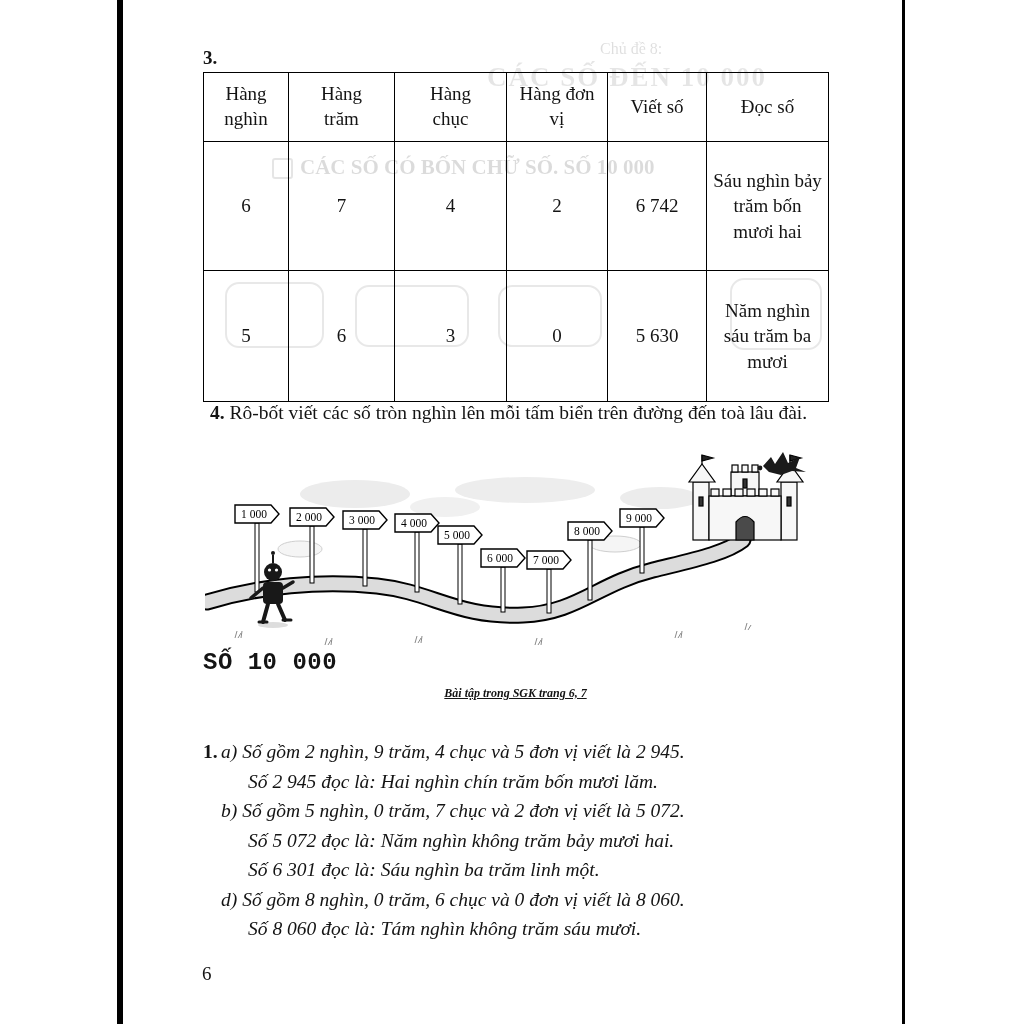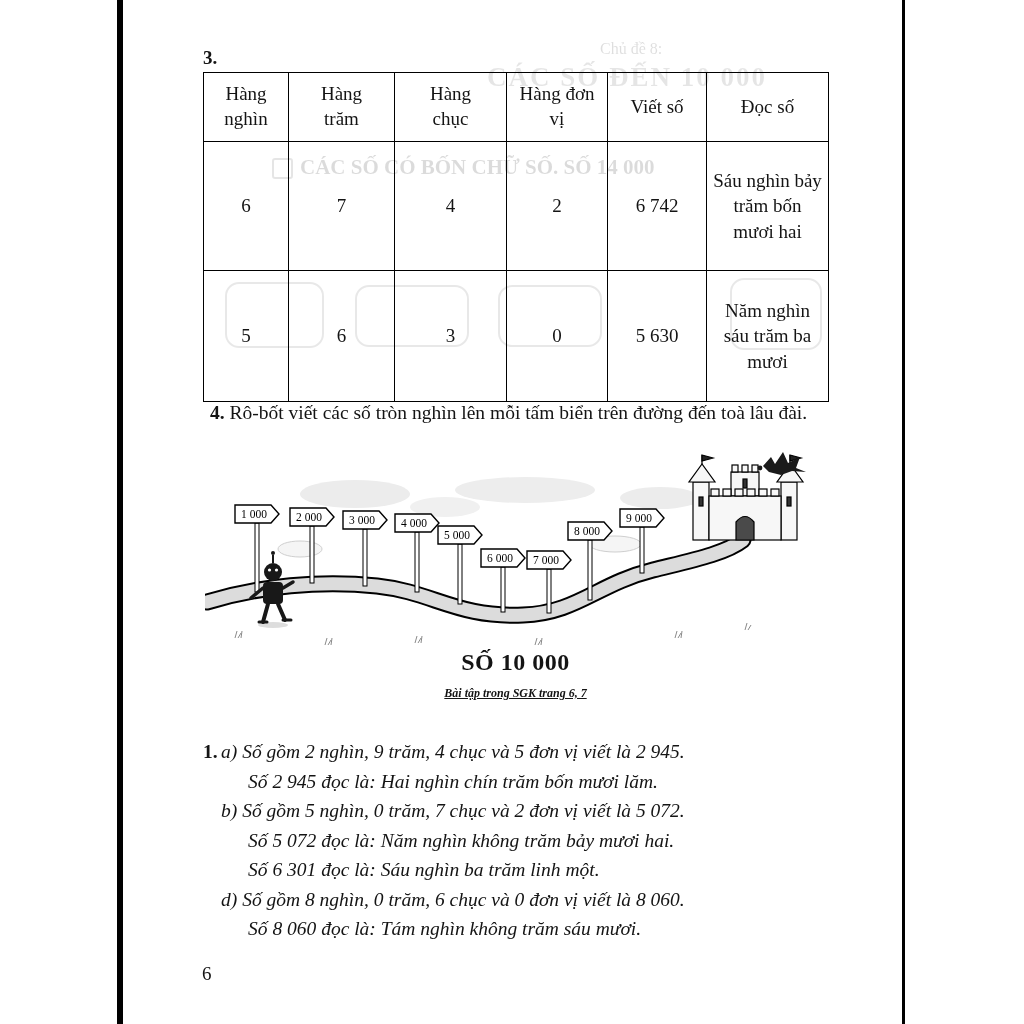--- a/index.html
+++ b/index.html
@@ -36,22 +36,22 @@
   .ntable td.num{white-space:nowrap;}
   .ntable td.read{line-height:1.35;padding:4px 4px;}
 
   
   .ex4{position:absolute;left:210px;top:399px;width:640px;box-sizing:border-box;
        padding-left:29px;text-indent:-29px;font-size:19.5px;line-height:1.45;}
 
   .illus{position:absolute;left:205px;top:452px;}
   .sign-text{font-size:11.5px;font-family:"Liberation Serif",serif;}
 
-  .sec-title{position:absolute;left:203px;top:649px;width:625px;text-align:center;
-             font-family:Liberation Serif, serif;font-weight:bold;font-size:24px;letter-spacing:0.5px;}
+  .sec-title{position:absolute;left:203px;top:649px;width:625px;text-align:left;
+             font-family:Liberation Mono, monospace;font-weight:bold;font-size:24px;letter-spacing:0.5px;}
   .sec-sub{position:absolute;left:203px;top:686px;width:625px;text-align:center;
            font-weight:bold;font-style:italic;font-size:12px;text-decoration:underline;}
 
   
   .ex1{position:absolute;left:203px;top:737px;width:662px;font-size:19.5px;line-height:29.5px;}
   .ex1-num{position:absolute;left:0;top:0;font-weight:bold;}
   .ex1-items{margin-left:18px;font-style:italic;}
   .ex1 .l2{padding-left:27px;}
 
   .pagenum{position:absolute;left:202px;top:963px;font-size:19px;}
@@ -61,21 +61,21 @@
 
 <div id="page">
 
   <div class="edge-left"></div>
   <div class="edge-right"></div>
 
   <div class="ghost-layer">
     <div class="g g1">Chủ đề 8:</div>
     <div class="g g2">CÁC SỐ ĐẾN 10 000</div>
     <div class="g3-box"></div>
-    <div class="g g3">CÁC SỐ CÓ BỐN CHỮ SỐ. SỐ 14 000</div>
+    <div class="g g3">CÁC SỐ CÓ BỐN CHỮ SỐ. SỐ 10 000</div>
     <div class="gb gb1"></div>
     <div class="gb gb2"></div>
     <div class="gb gb3"></div>
     <div class="gb gb4"></div>
   </div>
 
   <div class="content">
 
     <div class="ex3-label">3.</div>
 

